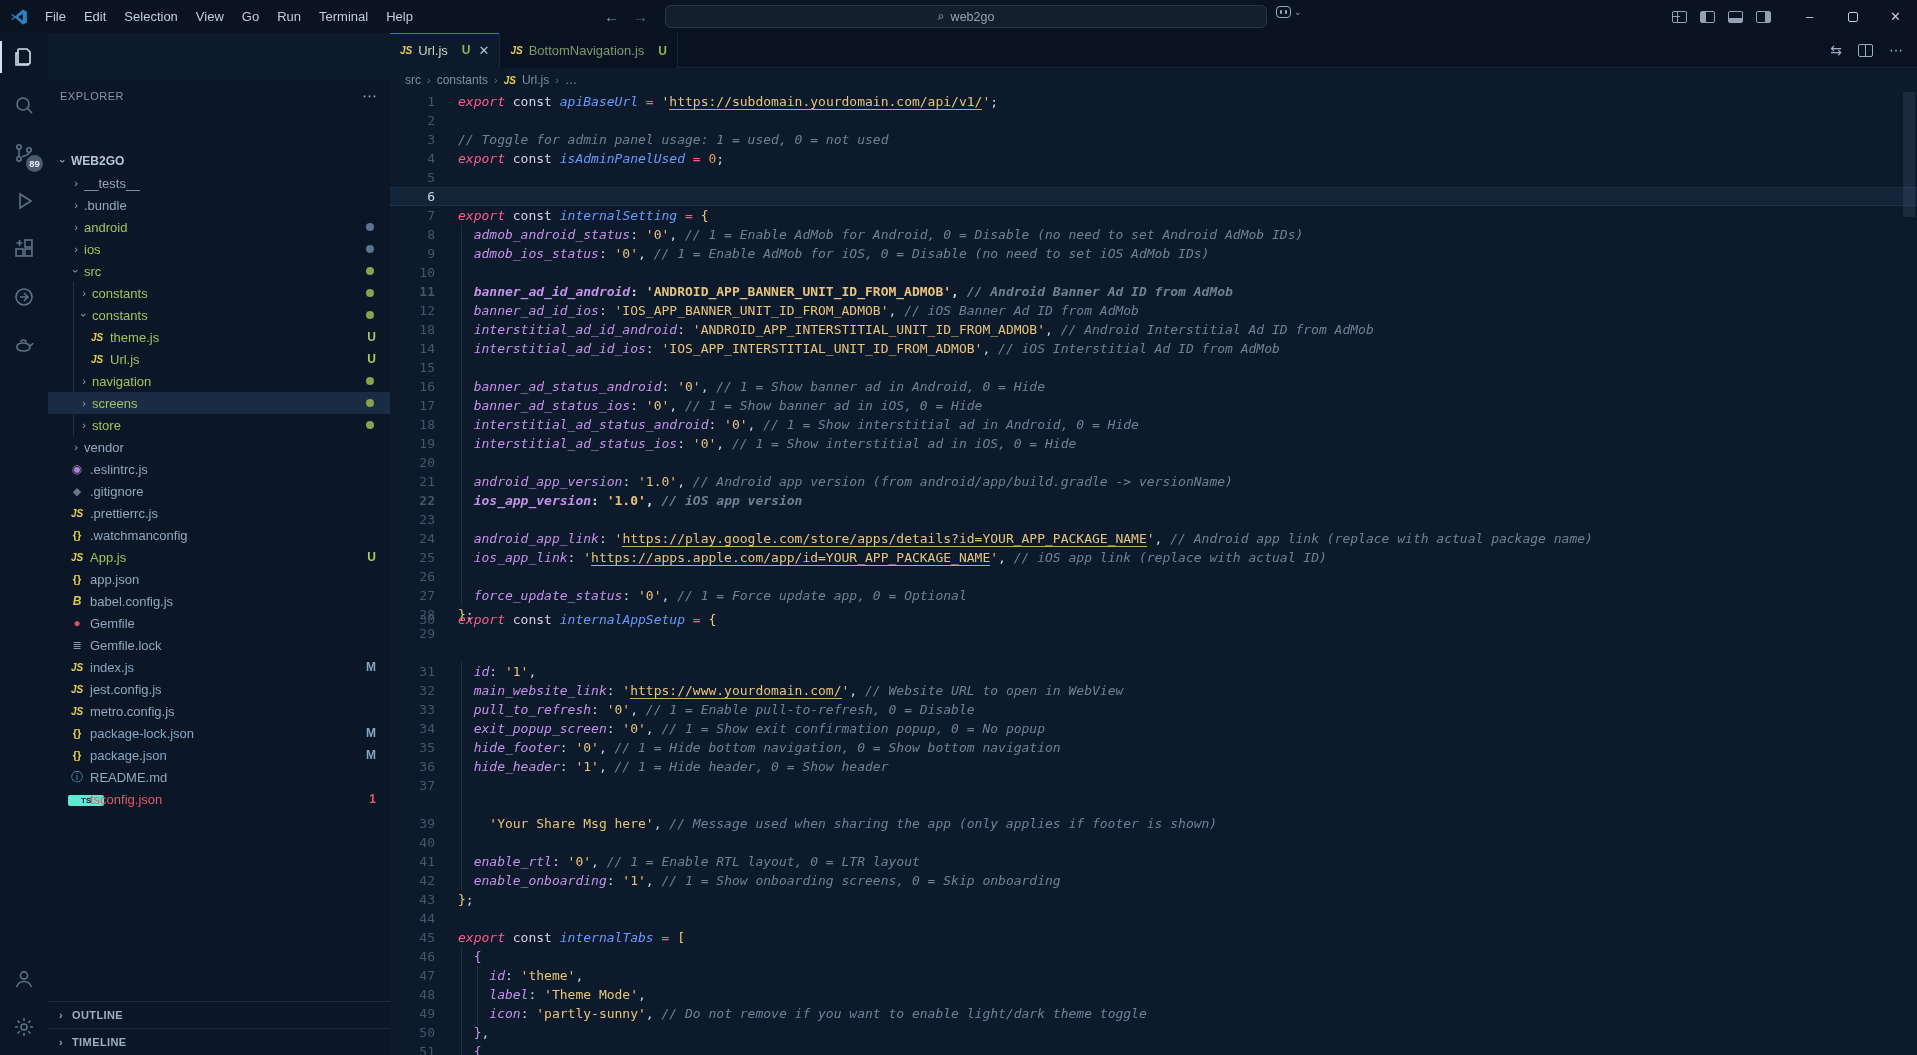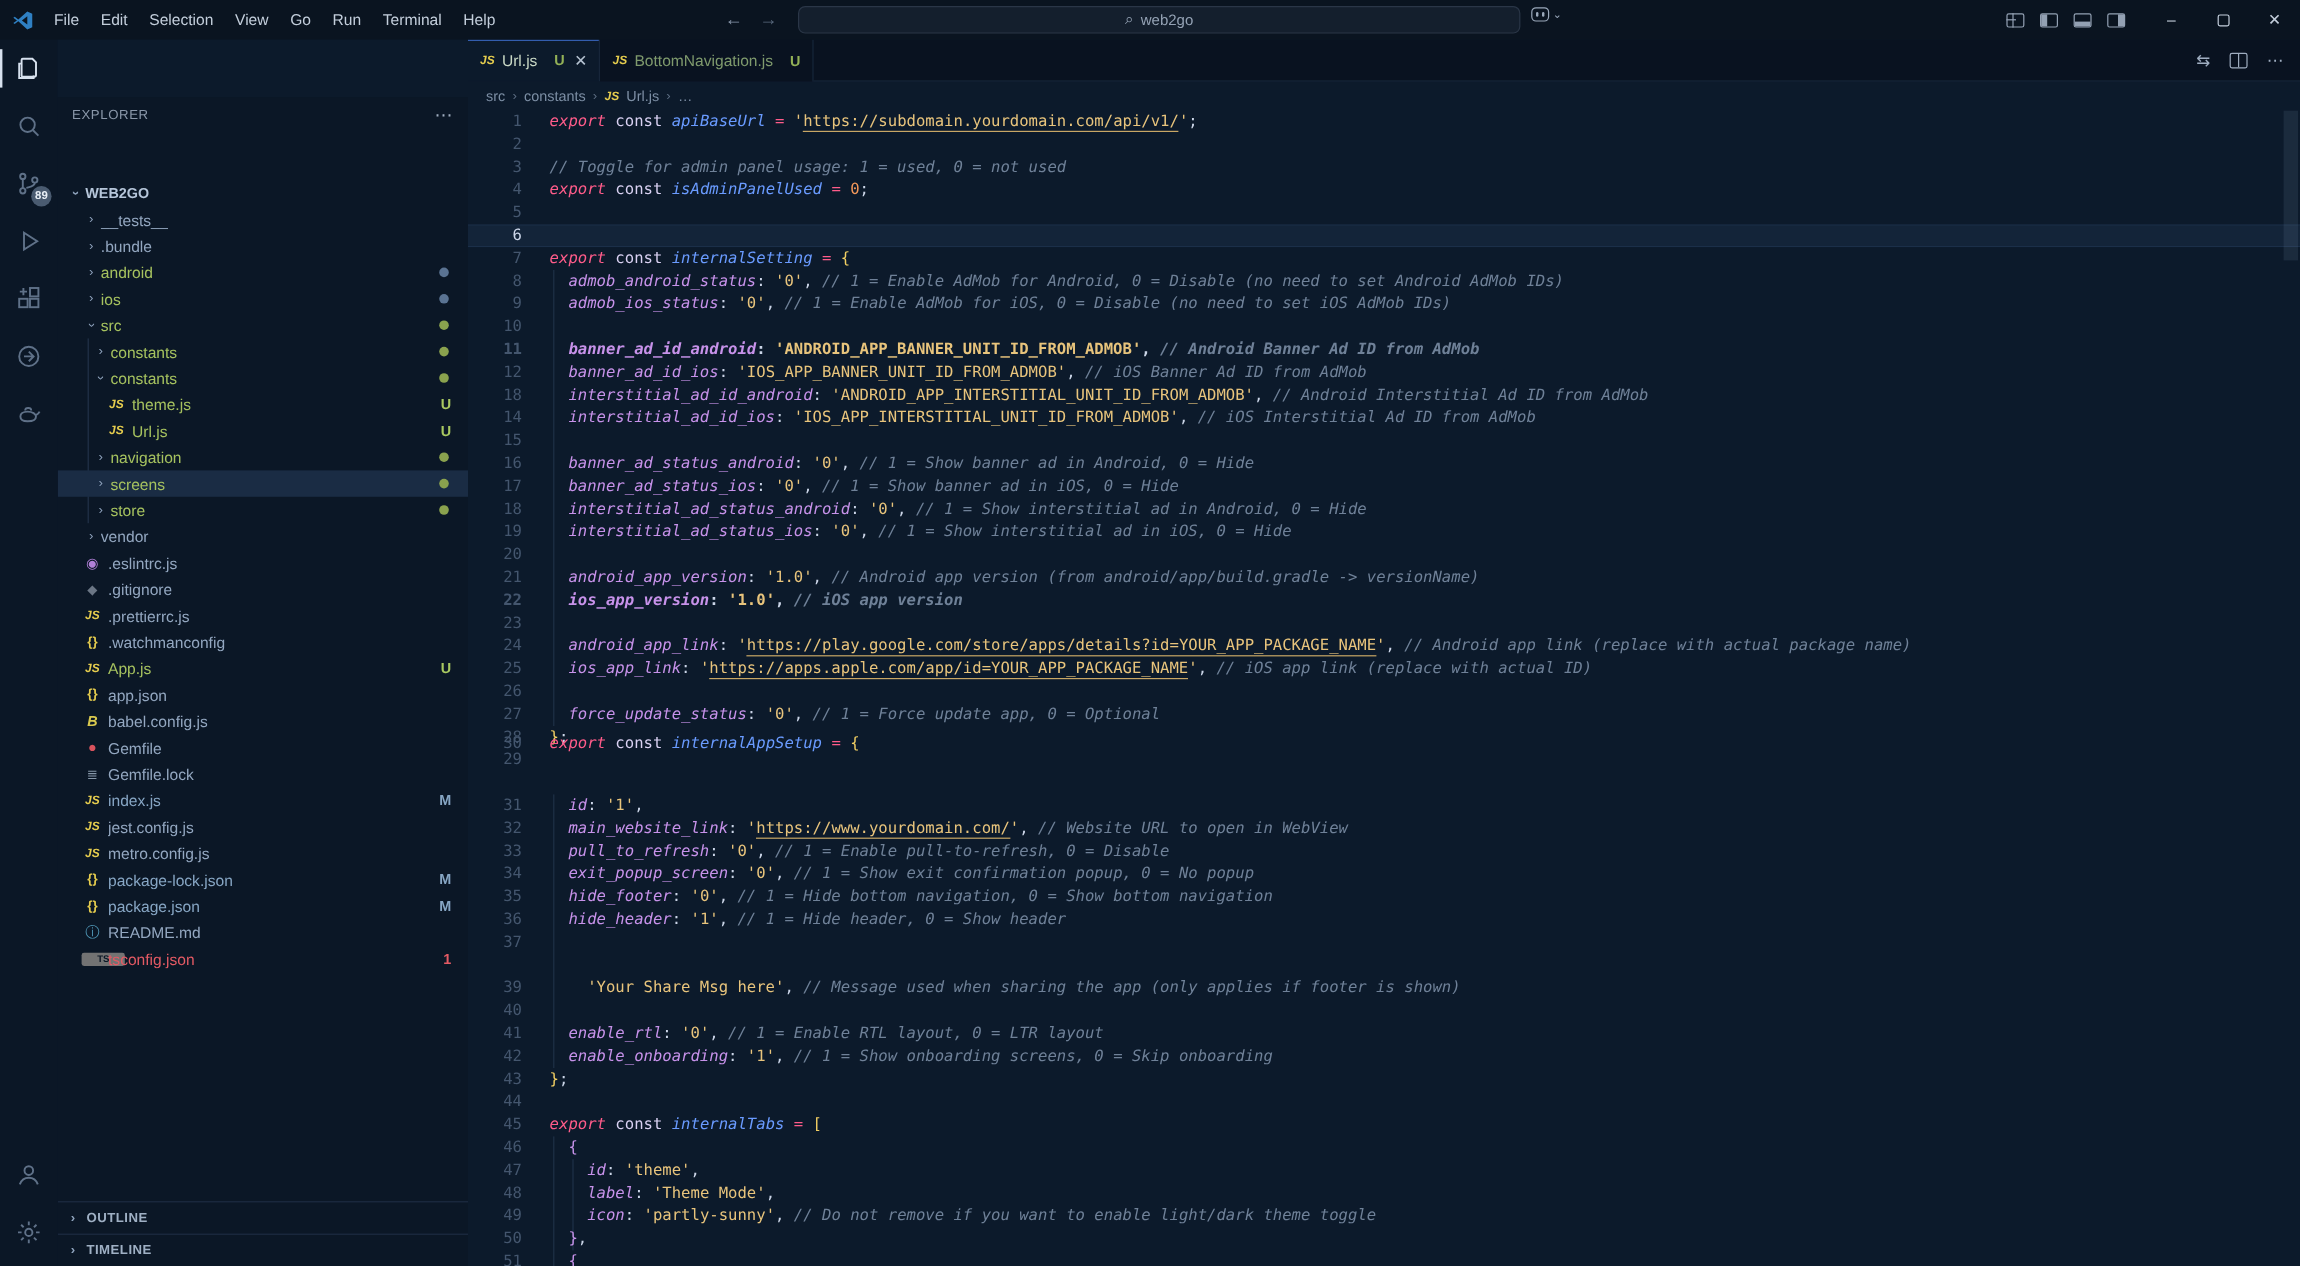--- a/index.html
+++ b/index.html
@@ -365,21 +365,21 @@
           <div class="row c-mod" style="padding-left: 20px;">
             <span class="ficon"><span style="color:#e6cd4e;font-weight:bold;font-size:11px">{}</span></span>
             <span class="lbl">package.json</span>
             <span class="gitbadge gb-M">M</span>
           </div>
           <div class="row c-def" style="padding-left: 20px;">
             <span class="ficon"><span style="color:#519aba;font-size:12px">ⓘ</span></span>
             <span class="lbl">README.md</span>
           </div>
           <div class="row c-err" style="padding-left: 20px;">
-            <span class="ficon"><span style="display:inline-block;background:#737373;color:#0b1726;font-weight:bold;font-size:8px;padding:1px 13px;border-radius:2px">TS</span></span>
+            <span class="ficon"><span style="display:inline-block;background:#5eead4;color:#0b1726;font-weight:bold;font-size:8px;padding:1px 13px;border-radius:2px">TS</span></span>
             <span class="lbl">tsconfig.json</span>
             <span class="gitbadge gb-err">1</span>
           </div>
         </div>
       <div class="side-sections" id="side-sections">
           <div class="side-section">
             <span class="twist">›</span>
             <span>OUTLINE</span>
           </div>
           <div class="side-section">

